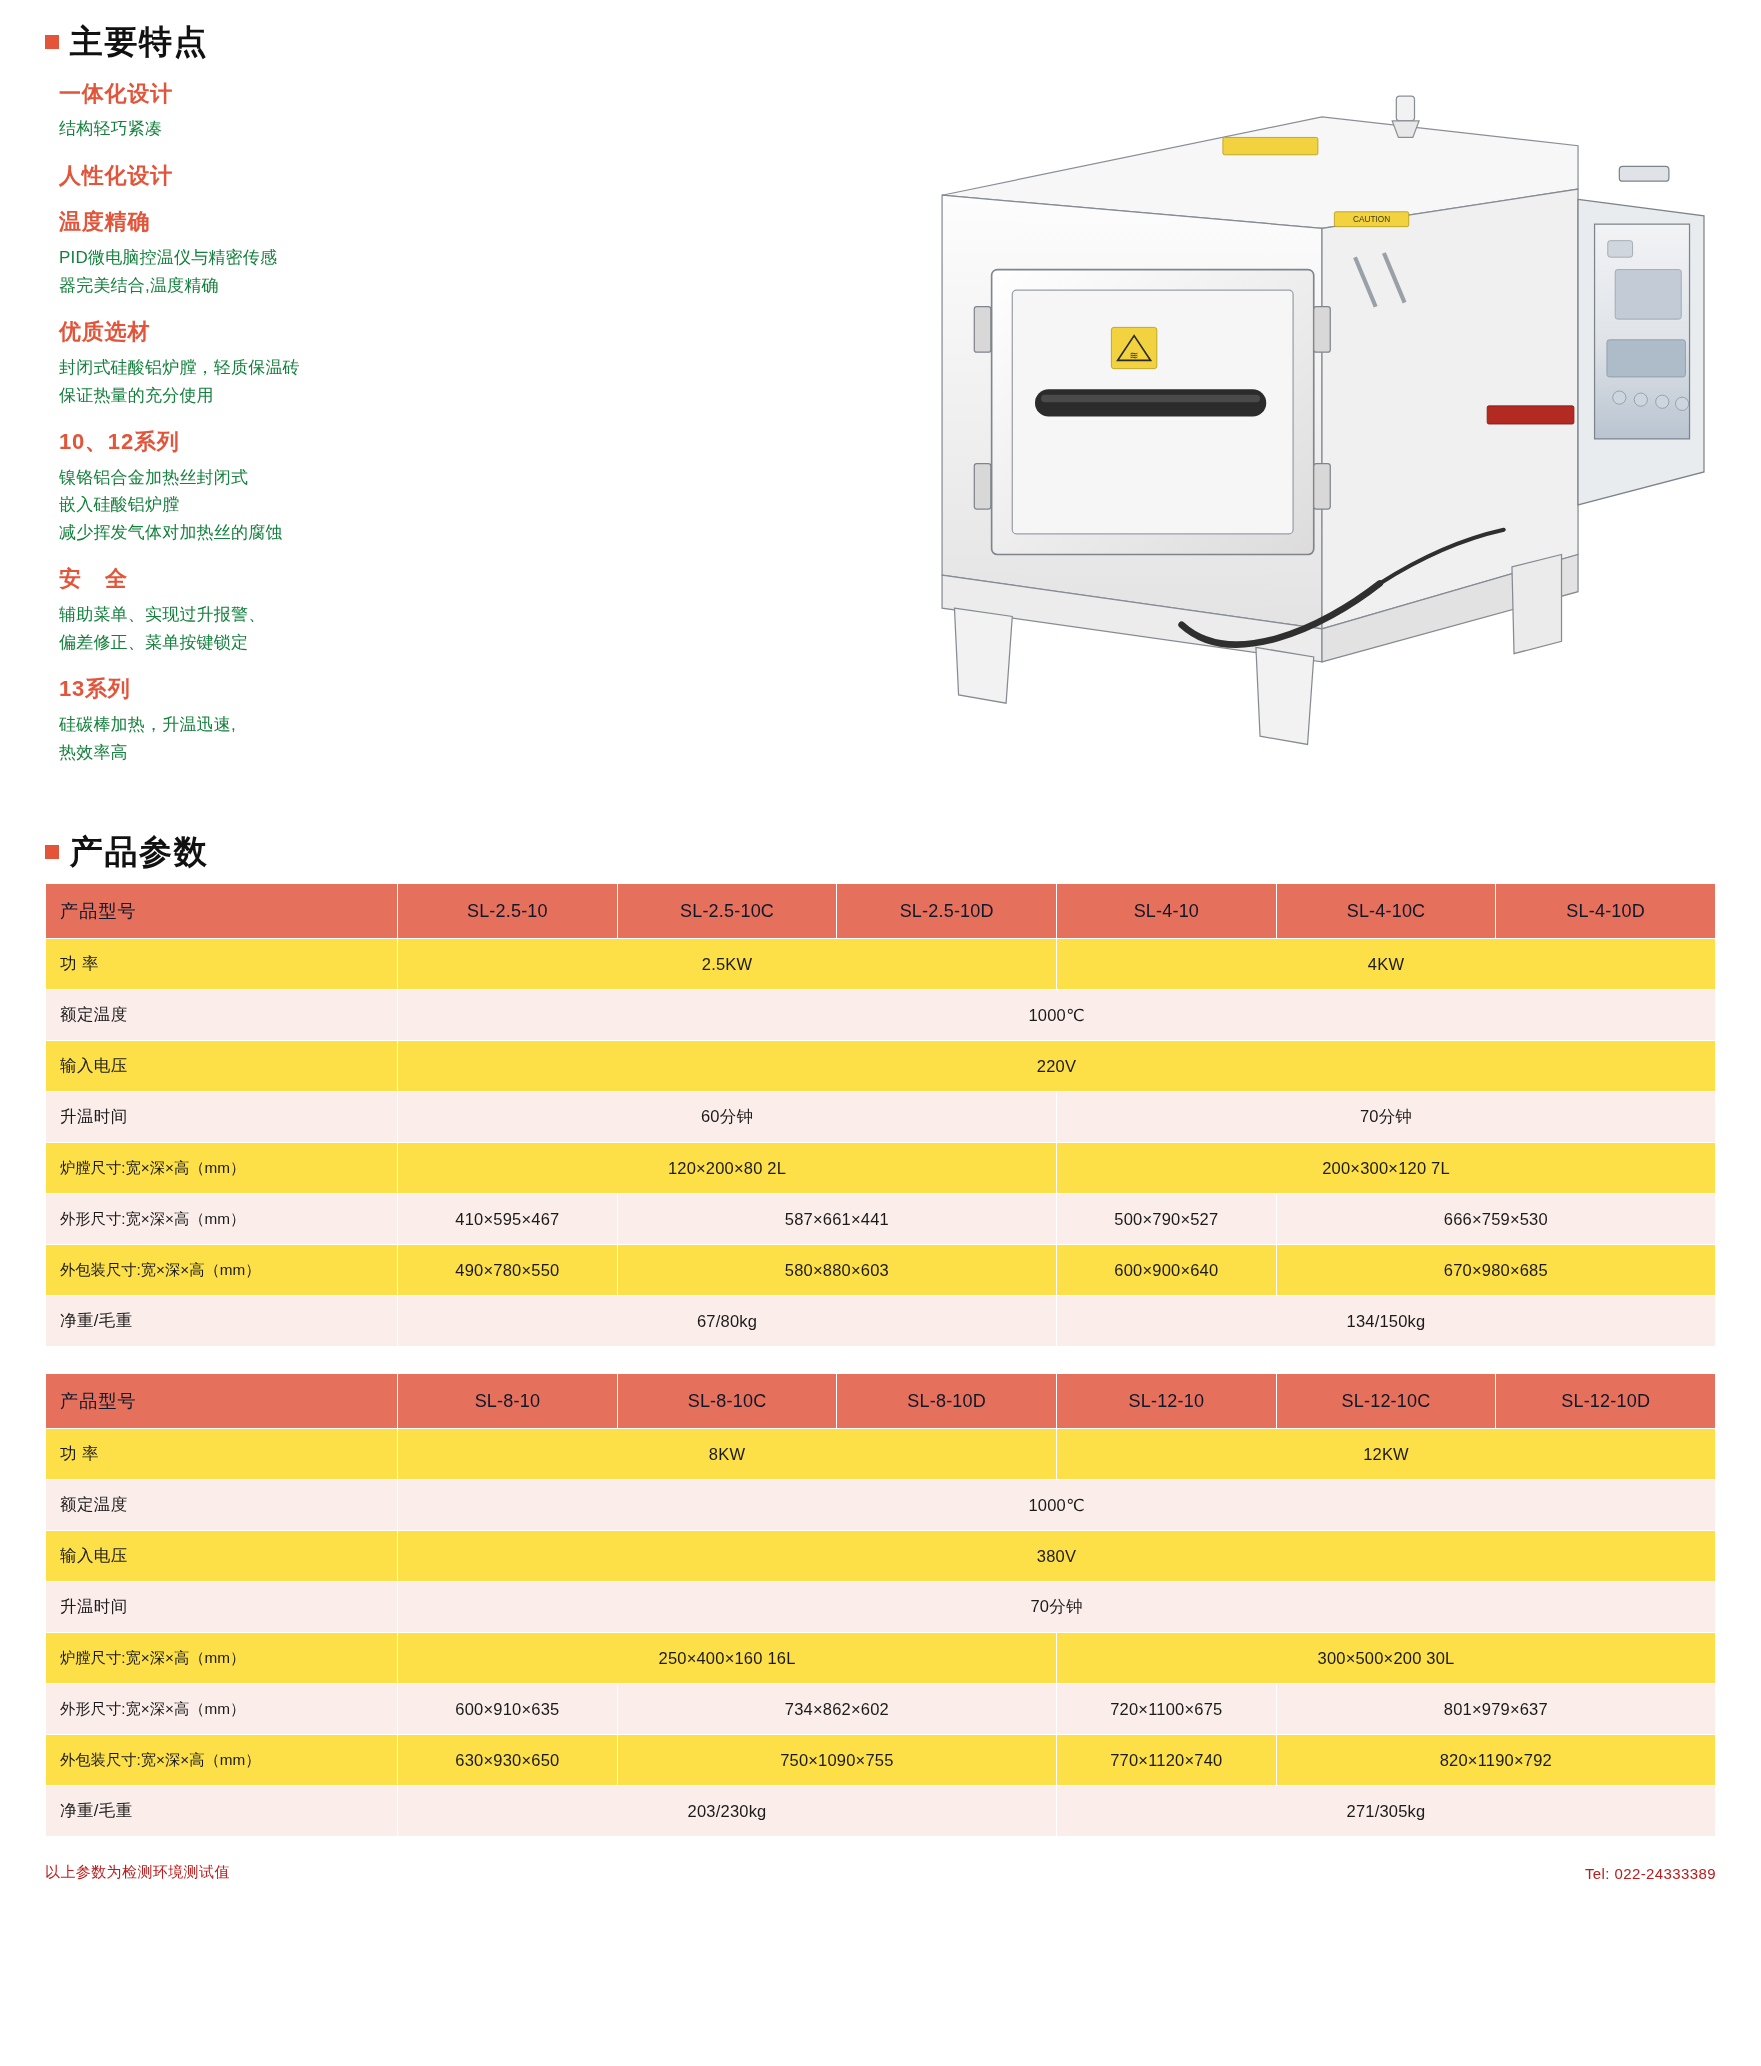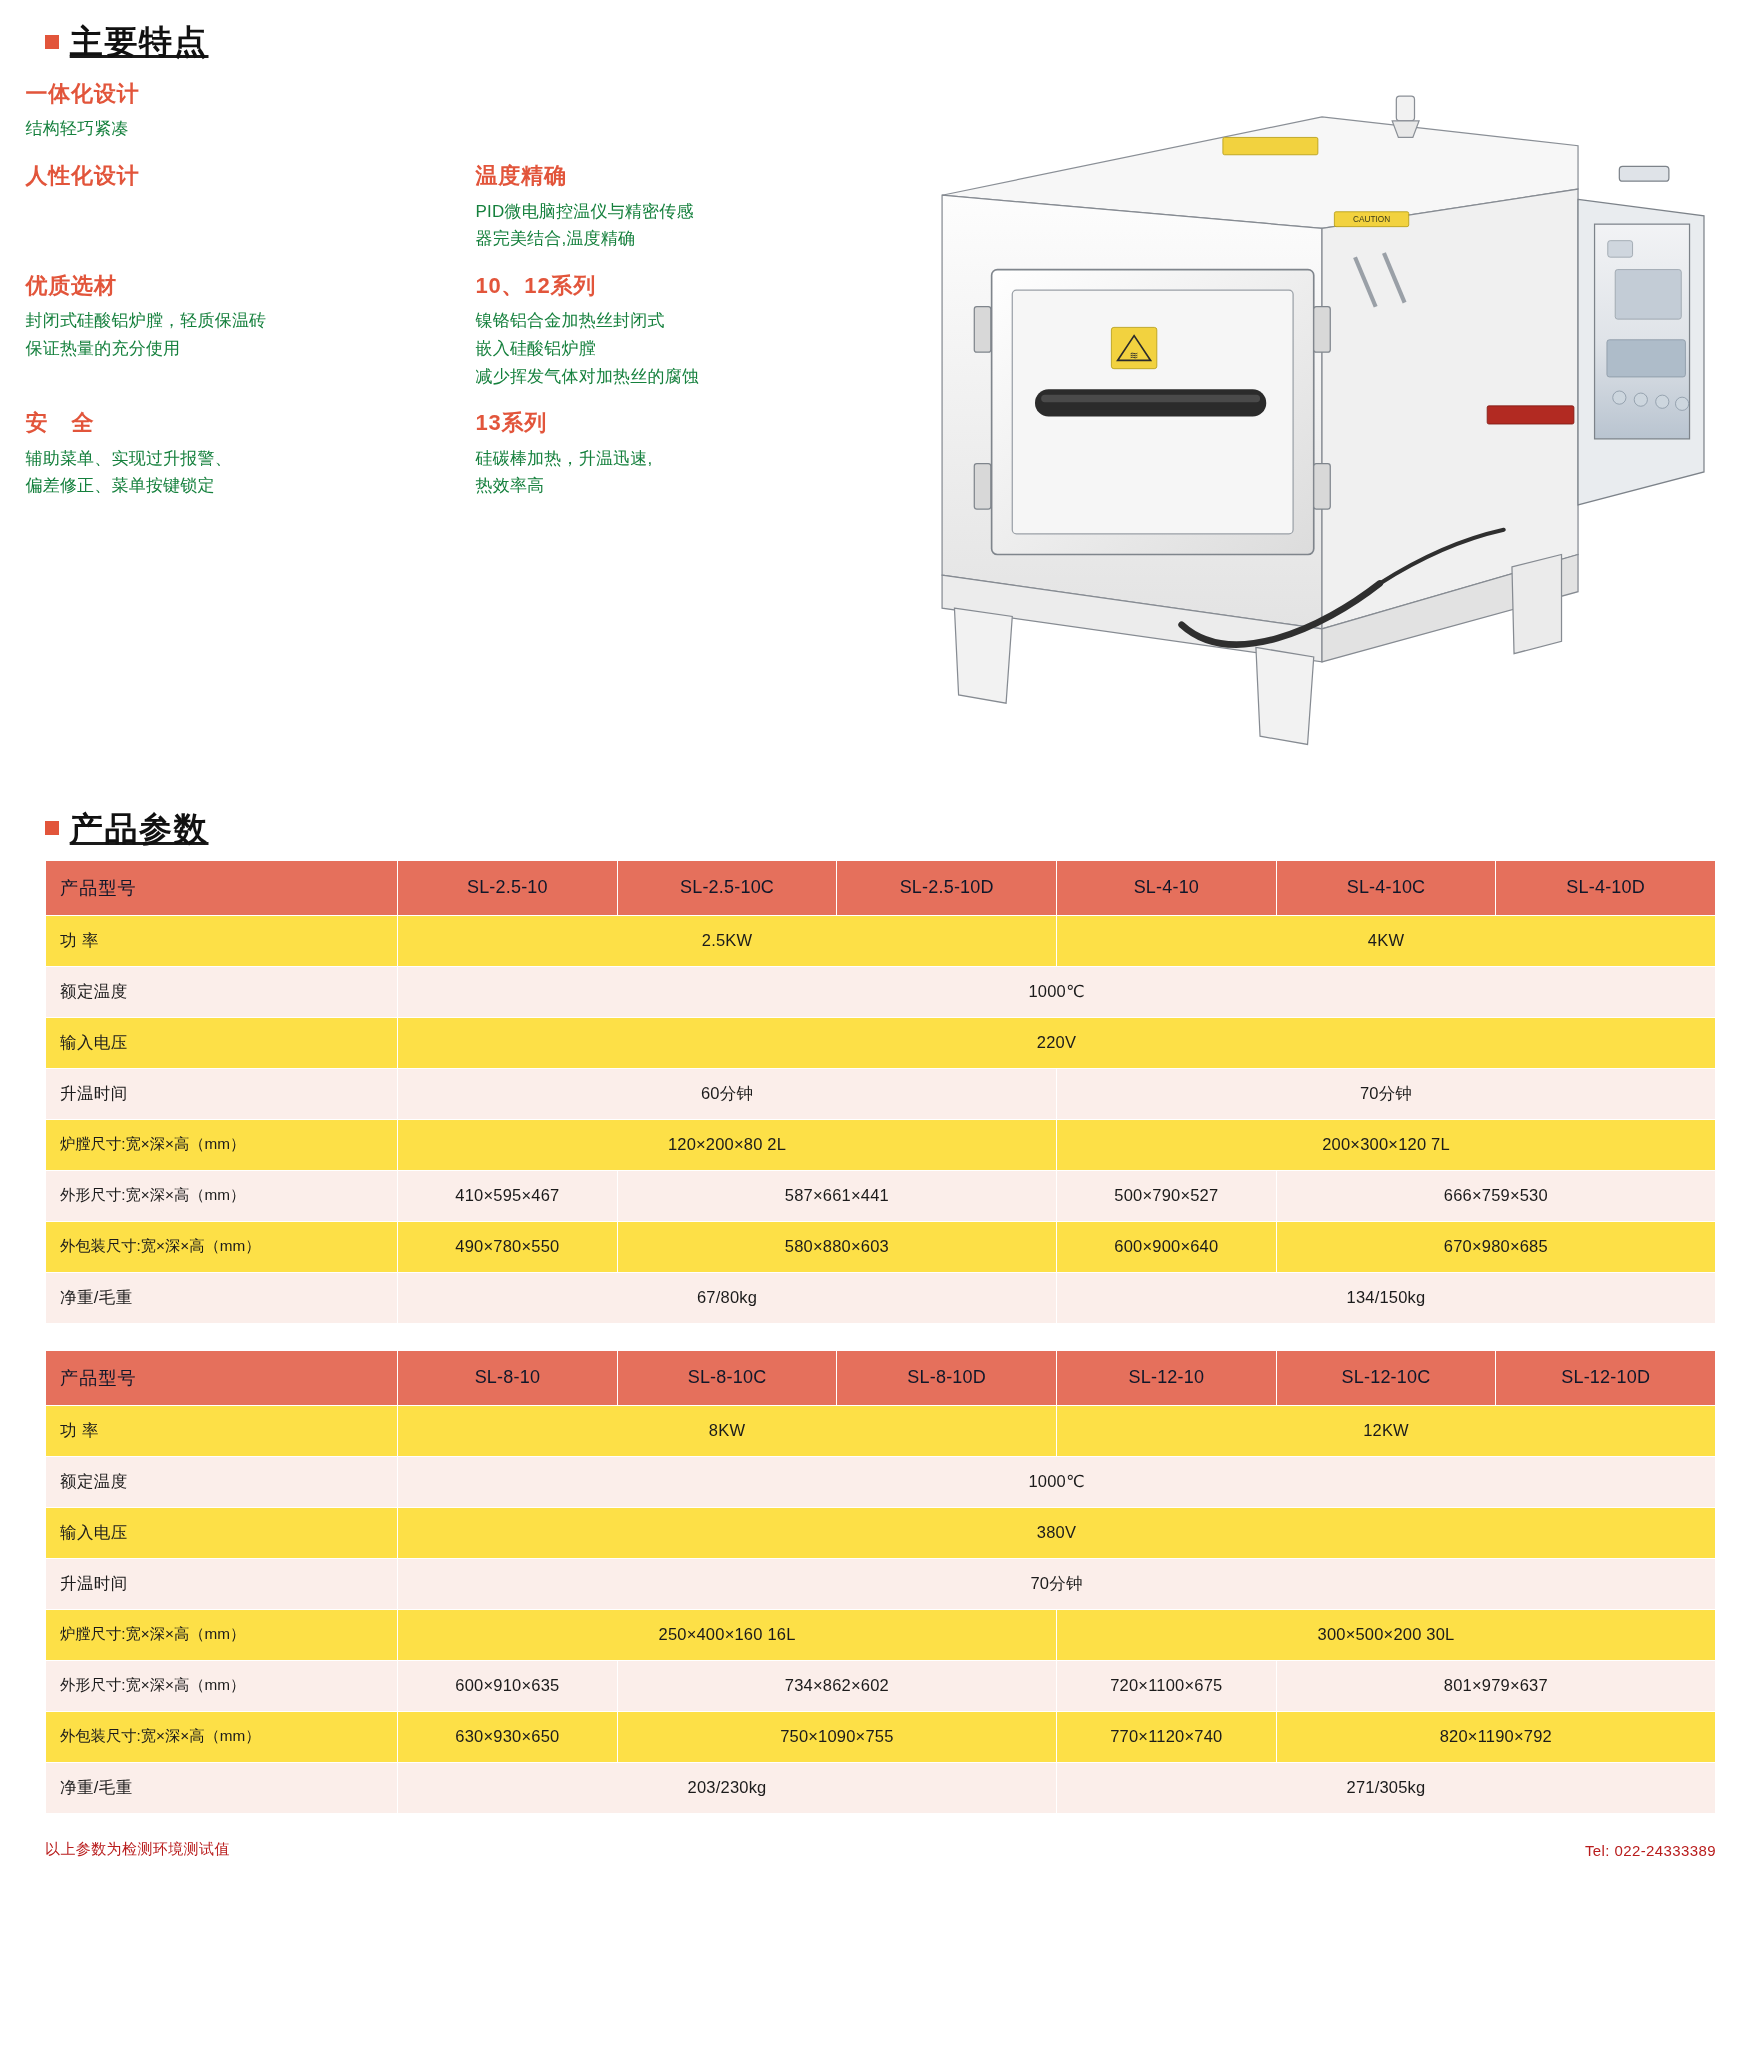--- a/index.html
+++ b/index.html
@@ -19,21 +19,20 @@
     position: relative;
     background: #ffffff;
   }
 
   
   .section-head {
     display: flex;
     align-items: center;
     gap: 10.7px;
     margin-bottom: 15px;
-    text-decoration: underline;
   }
   .section-head .bullet {
     width: 14px;
     height: 14px;
     background: #e2553b;
     display: inline-block;
     flex: none;
   }
   .section-head .title {
     font-size: 33px;
@@ -51,21 +50,21 @@
     margin-top: 21.5px;
   }
   .features-cols {
     width: 847px;
     flex: none;
     padding-left: 14px;
     box-sizing: border-box;
   }
   .feat-row {
     display: flex;
-    flex-direction: row;
+    flex-direction: column;
     justify-content: center;
   }
   .feat-col {
     width: 450px;
     flex: none;
     box-sizing: border-box;
     padding-right: 16.5px;
   }
   .feat {
     margin-bottom: 19px;

